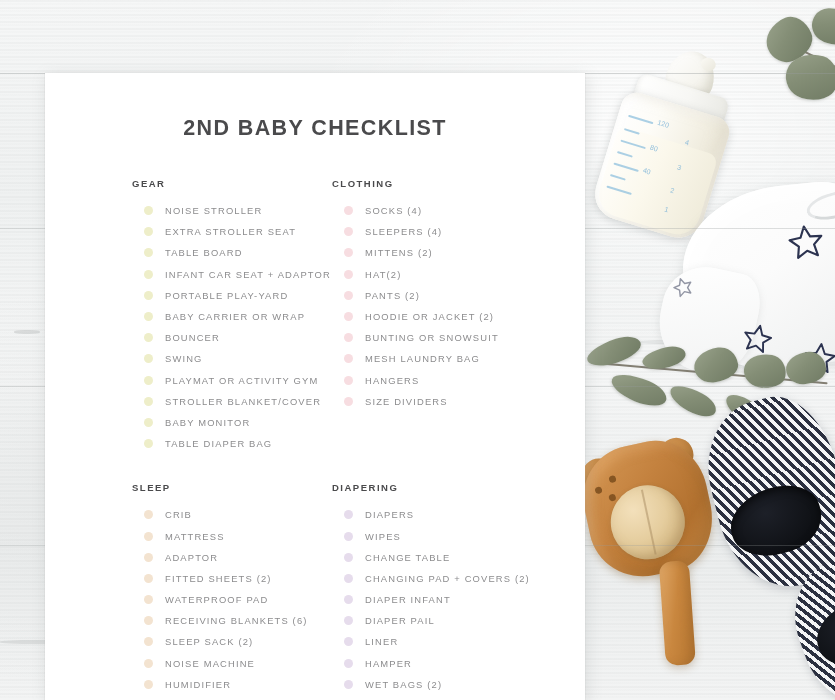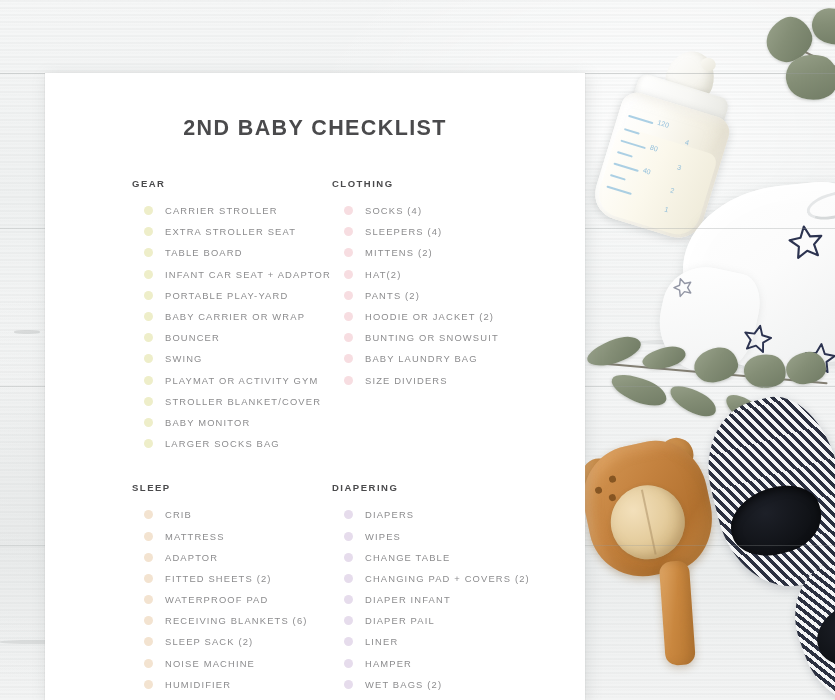--- a/index.html
+++ b/index.html
@@ -420,21 +420,21 @@
 <div id="sheet">
   <h1 id="sheet-title">2ND BABY CHECKLIST</h1>
 
   <div id="columns">
 
     <div class="section">
       <div class="section-header">GEAR</div>
       <ul class="items">
           <li class="item">
             <span class="bullet" style="background: rgb(238, 238, 201);"></span>
-            <span class="item-label">CARRIER STROLLER</span>
+            <span class="item-label">NOISE STROLLER</span>
           </li>
           <li class="item">
             <span class="bullet" style="background: rgb(238, 238, 201);"></span>
             <span class="item-label">EXTRA STROLLER SEAT</span>
           </li>
           <li class="item">
             <span class="bullet" style="background: rgb(238, 238, 201);"></span>
             <span class="item-label">TABLE BOARD</span>
           </li>
           <li class="item">
@@ -464,21 +464,21 @@
           <li class="item">
             <span class="bullet" style="background: rgb(238, 238, 201);"></span>
             <span class="item-label">STROLLER BLANKET/COVER</span>
           </li>
           <li class="item">
             <span class="bullet" style="background: rgb(238, 238, 201);"></span>
             <span class="item-label">BABY MONITOR</span>
           </li>
           <li class="item">
             <span class="bullet" style="background: rgb(238, 238, 201);"></span>
-            <span class="item-label">LARGER SOCKS BAG</span>
+            <span class="item-label">TABLE DIAPER BAG</span>
           </li>
         </ul>
     </div>
 
     <div class="section">
       <div class="section-header">CLOTHING</div>
       <ul class="items">
           <li class="item">
             <span class="bullet" style="background: rgb(247, 221, 225);"></span>
             <span class="item-label">SOCKS (4)</span>
@@ -502,21 +502,25 @@
           <li class="item">
             <span class="bullet" style="background: rgb(247, 221, 225);"></span>
             <span class="item-label">HOODIE OR JACKET (2)</span>
           </li>
           <li class="item">
             <span class="bullet" style="background: rgb(247, 221, 225);"></span>
             <span class="item-label">BUNTING OR SNOWSUIT</span>
           </li>
           <li class="item">
             <span class="bullet" style="background: rgb(247, 221, 225);"></span>
-            <span class="item-label">BABY LAUNDRY BAG</span>
+            <span class="item-label">MESH LAUNDRY BAG</span>
+          </li>
+          <li class="item">
+            <span class="bullet" style="background: rgb(247, 221, 225);"></span>
+            <span class="item-label">HANGERS</span>
           </li>
           <li class="item">
             <span class="bullet" style="background: rgb(247, 221, 225);"></span>
             <span class="item-label">SIZE DIVIDERS</span>
           </li>
         </ul>
     </div>
 
     <div class="section row2">
       <div class="section-header">SLEEP</div>

